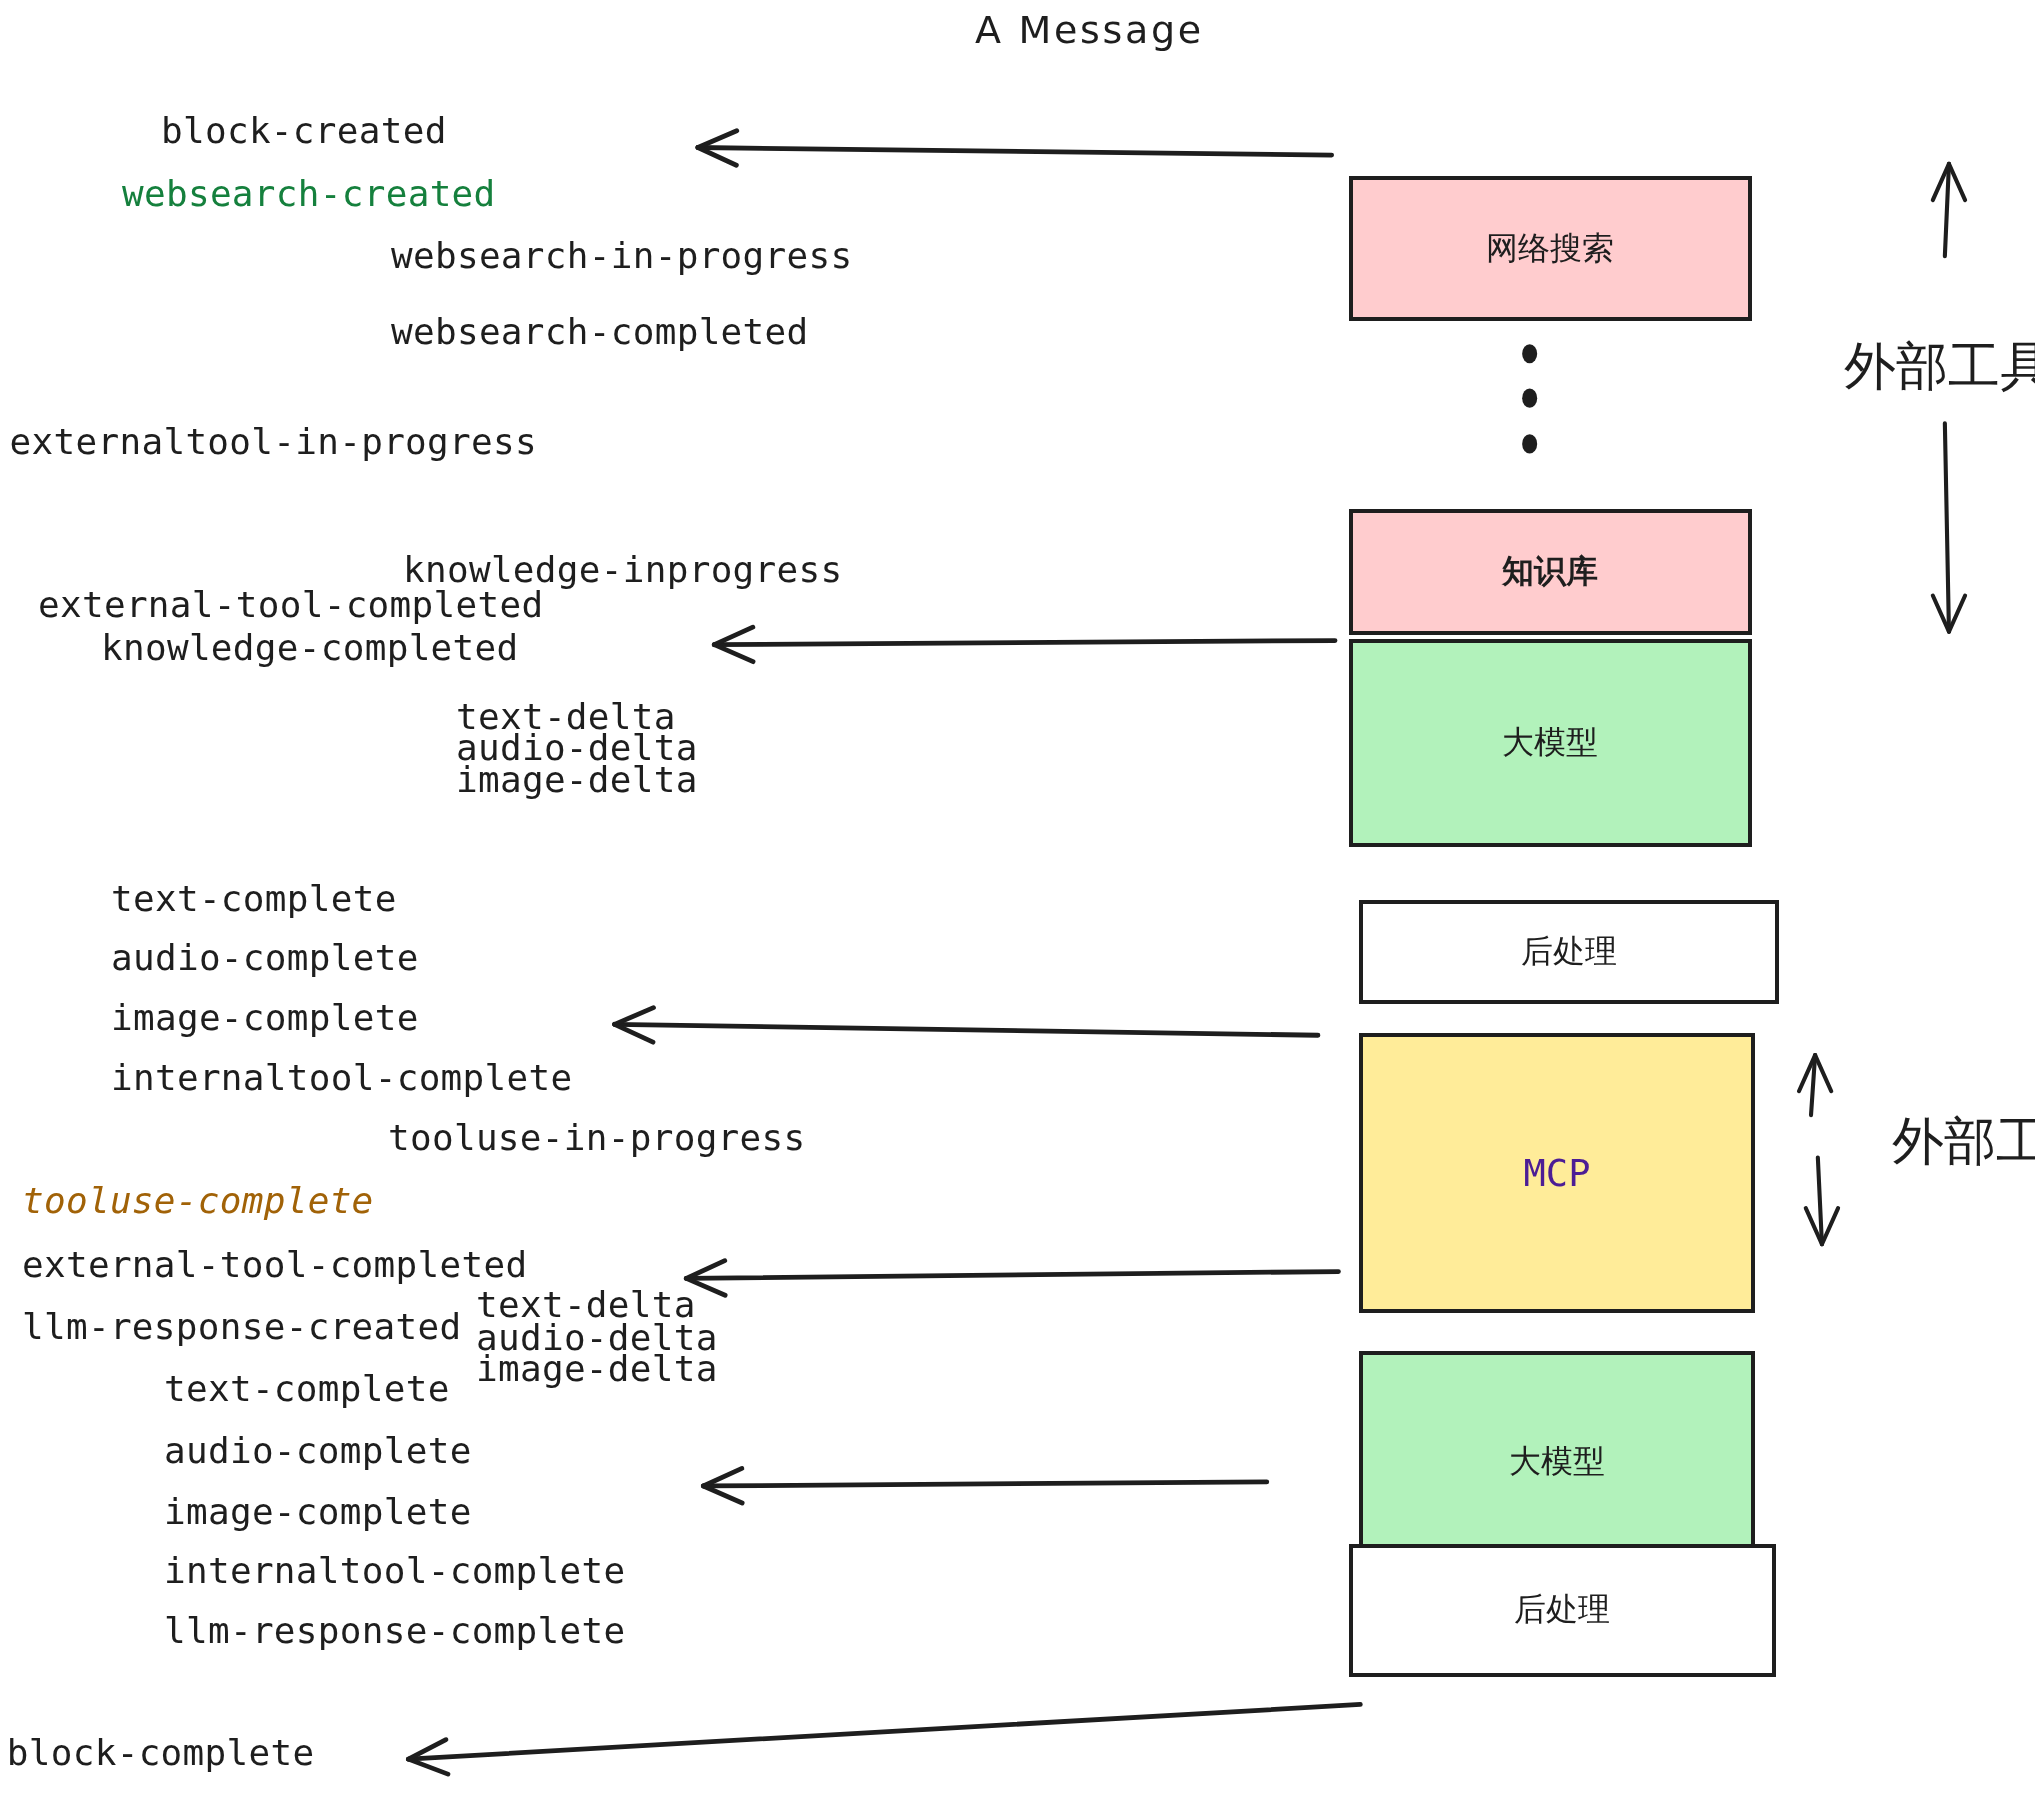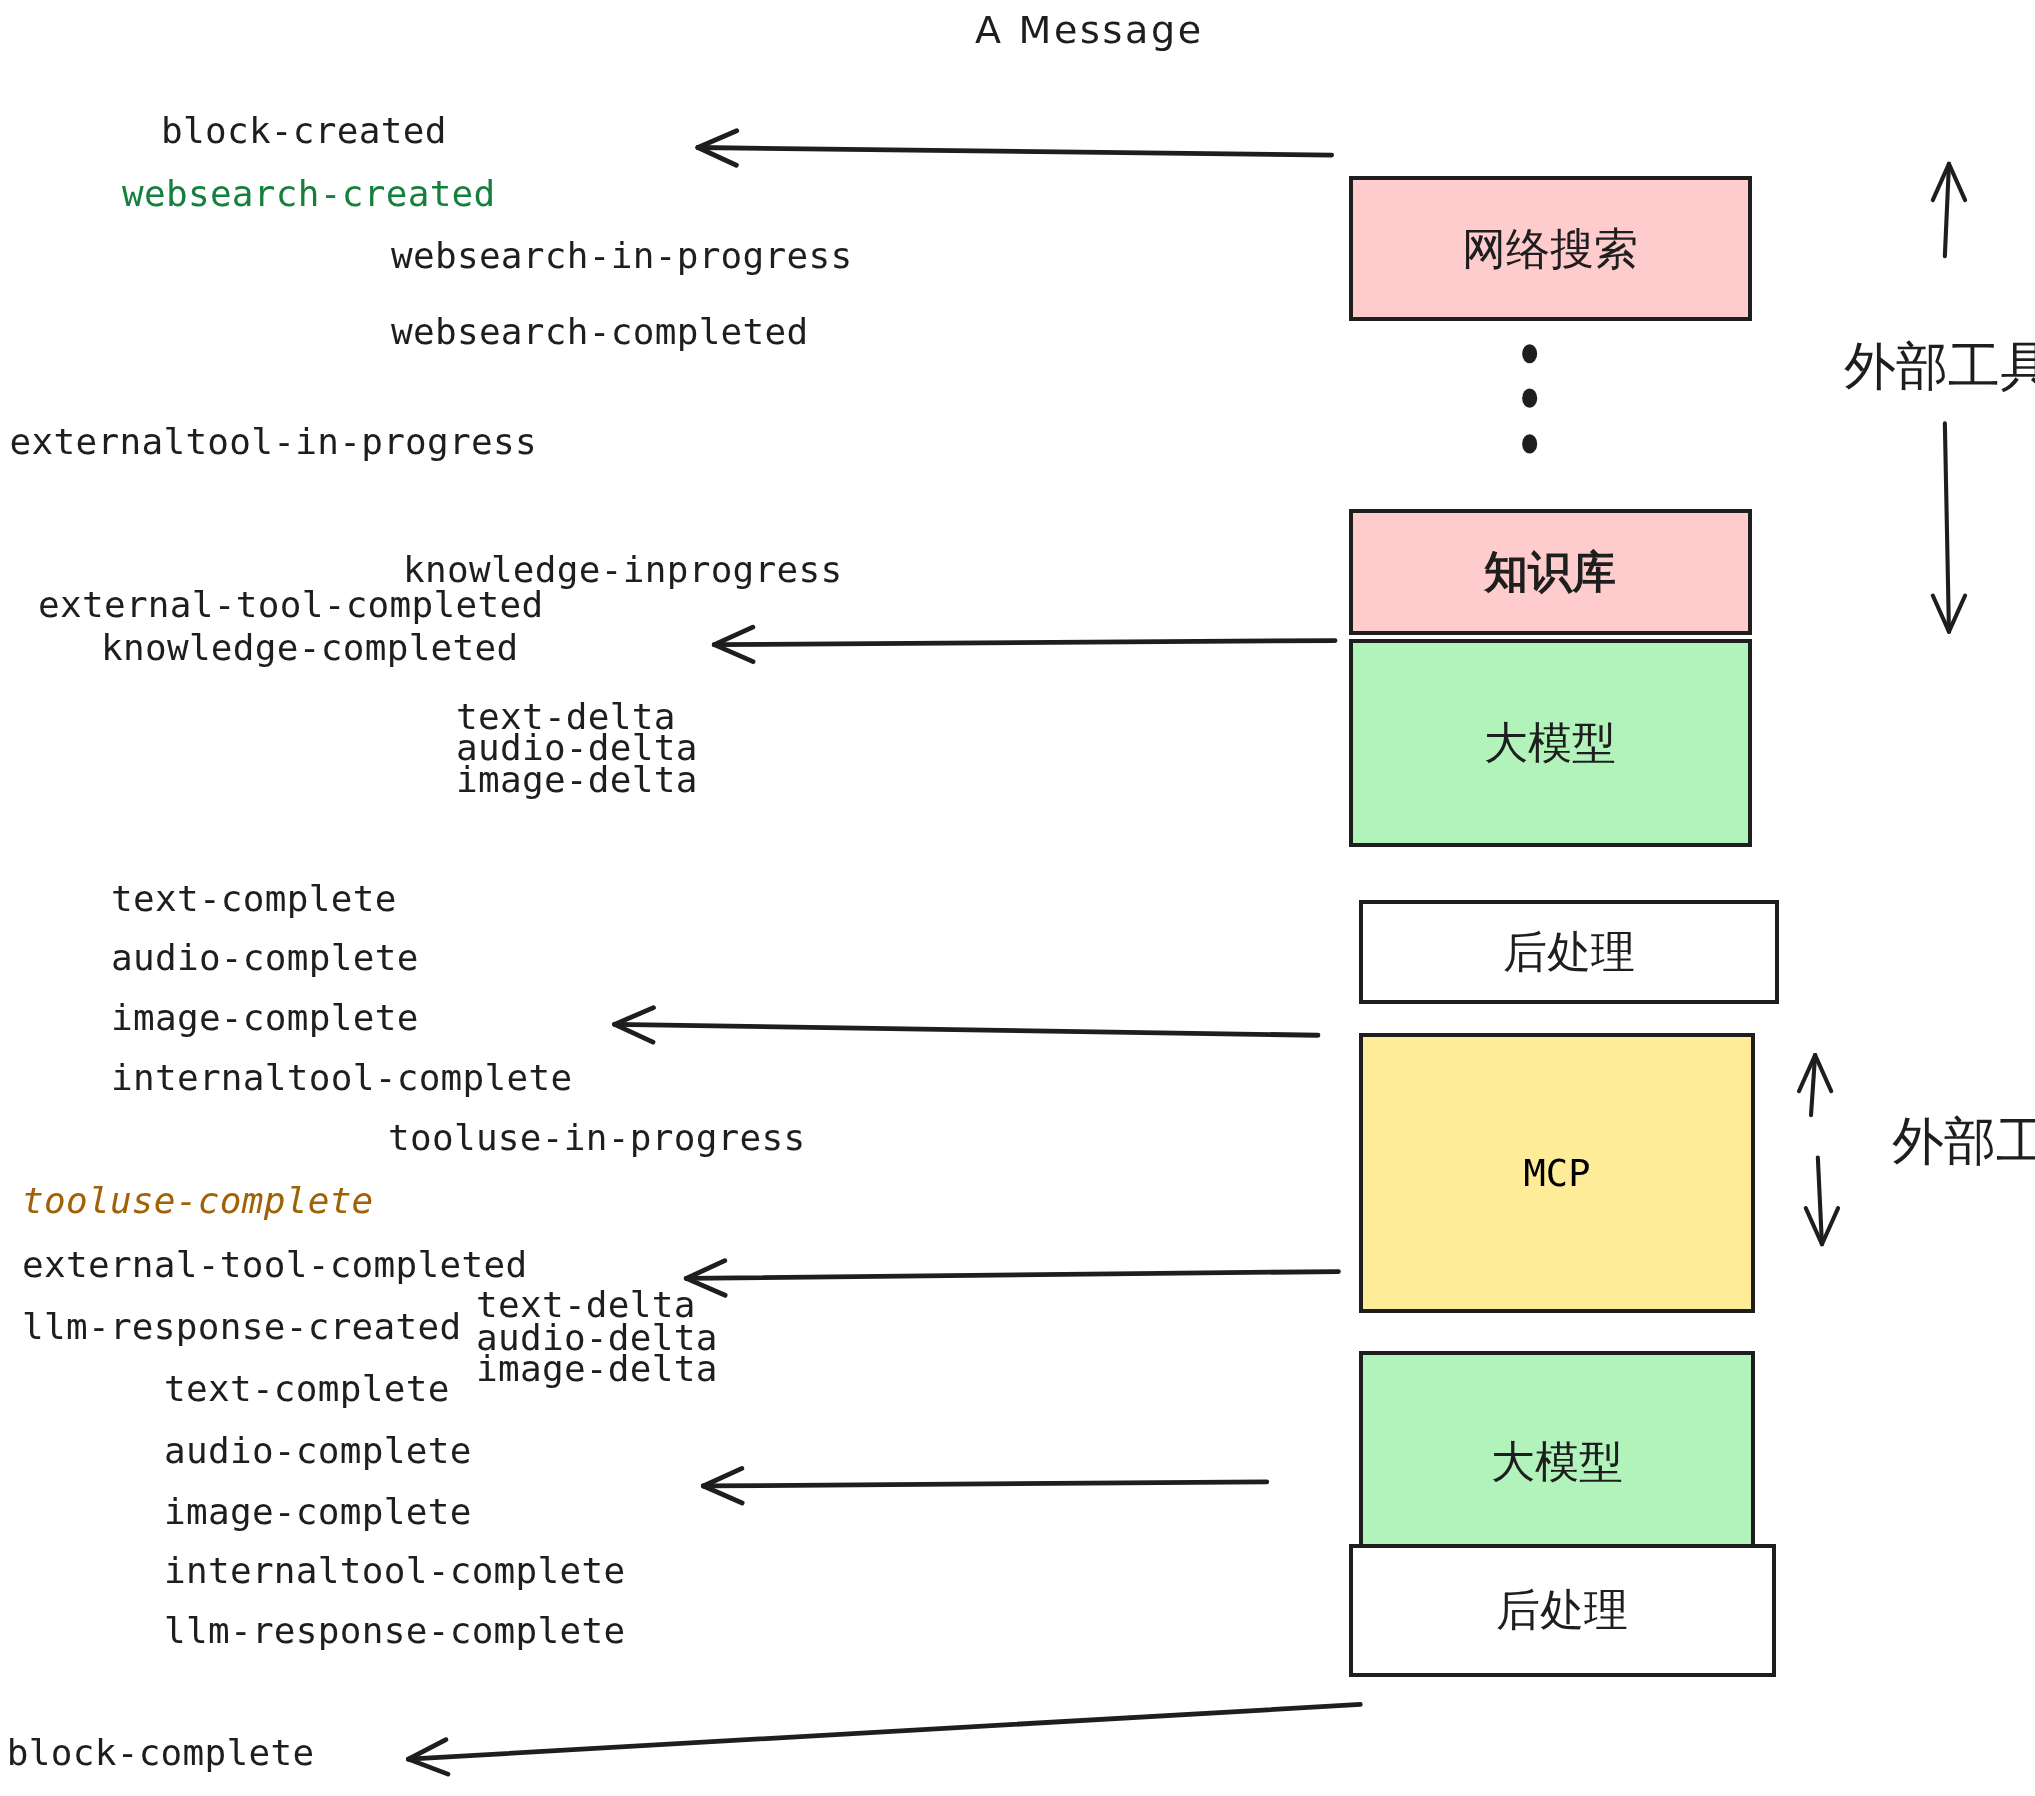--- a/index.html
+++ b/index.html
@@ -40,21 +40,21 @@
     position: absolute;
     font-family: "DejaVu Sans", sans-serif;
     font-size: 38px;
     color: #1e1e1e;
     white-space: nowrap;
     letter-spacing: 2.7px;
   }
   .boxlabel {
     position: absolute;
     font-family: "DejaVu Sans", sans-serif;
-    font-size: 44px;
+    font-size: 32px;
     color: #1e1e1e;
     white-space: nowrap;
     transform: translate(-50%, -50%);
     text-align: center;
   }
   .boxlabel.mono {
     font-family: "DejaVu Sans Mono", monospace;
     font-size: 37px;
   }
   .grouplabel {
@@ -161,21 +161,21 @@
   <div id="nodes">
       <div class="nodebox" style="left: 1349px; top: 176px; width: 403px; height: 145px; background: rgb(255, 204, 206); border-color: rgb(30, 30, 30);"></div>
       <div class="boxlabel" style="left: 1550px; top: 249px; color: rgb(30, 30, 30);">网络搜索</div>
       <div class="nodebox" style="left: 1349px; top: 509px; width: 403px; height: 126px; background: rgb(255, 204, 206); border-color: rgb(30, 30, 30);"></div>
       <div class="boxlabel" style="left: 1550px; top: 572px; color: rgb(30, 30, 30); font-weight: bold;">知识库</div>
       <div class="nodebox" style="left: 1349px; top: 639px; width: 403px; height: 208px; background: rgb(178, 242, 187); border-color: rgb(30, 30, 30);"></div>
       <div class="boxlabel" style="left: 1550px; top: 743px; color: rgb(30, 30, 30);">大模型</div>
       <div class="nodebox" style="left: 1359px; top: 900px; width: 420px; height: 104px; background: rgb(255, 255, 255); border-color: rgb(30, 30, 30);"></div>
       <div class="boxlabel" style="left: 1569px; top: 952px; color: rgb(30, 30, 30);">后处理</div>
       <div class="nodebox" style="left: 1359px; top: 1033px; width: 396px; height: 280px; background: rgb(255, 236, 153); border-color: rgb(30, 30, 30);"></div>
-      <div class="boxlabel mono" style="left: 1557px; top: 1173px; color: #000000;">MCP</div>
+      <div class="boxlabel mono" style="left: 1557px; top: 1173px; color: #4c1d95;">MCP</div>
       <div class="nodebox" style="left: 1359px; top: 1351px; width: 396px; height: 222px; background: rgb(178, 242, 187); border-color: rgb(30, 30, 30);"></div>
       <div class="boxlabel" style="left: 1557px; top: 1462px; color: rgb(30, 30, 30);">大模型</div>
       <div class="nodebox" style="left: 1349px; top: 1544px; width: 427px; height: 133px; background: rgb(255, 255, 255); border-color: rgb(30, 30, 30);"></div>
       <div class="boxlabel" style="left: 1562px; top: 1610px; color: rgb(30, 30, 30);">后处理</div>
     </div>
 
   <div class="title" style="left:975px; top:8.2px;">A Message</div>
 
   <div id="events">
       <div class="evt" style="left: 161px; top: 113px; color: rgb(30, 30, 30);">block-created</div>

